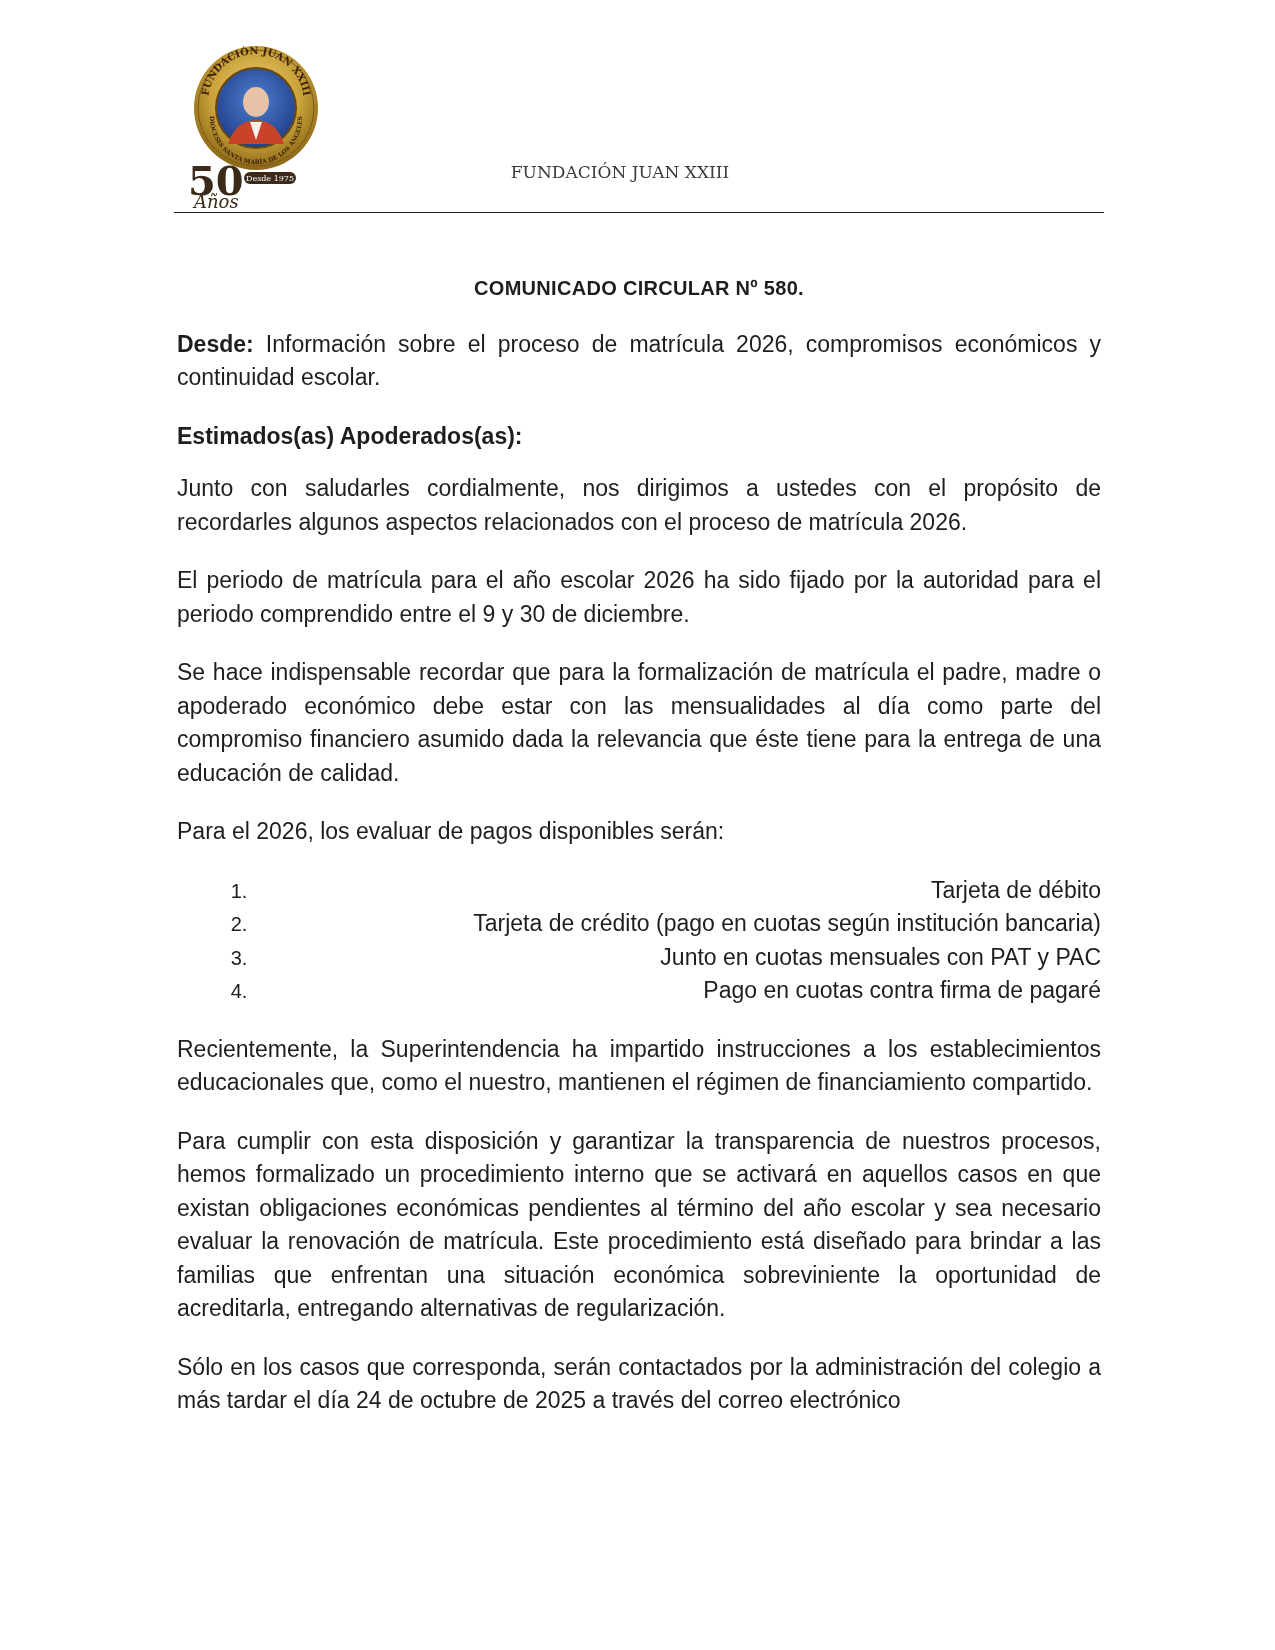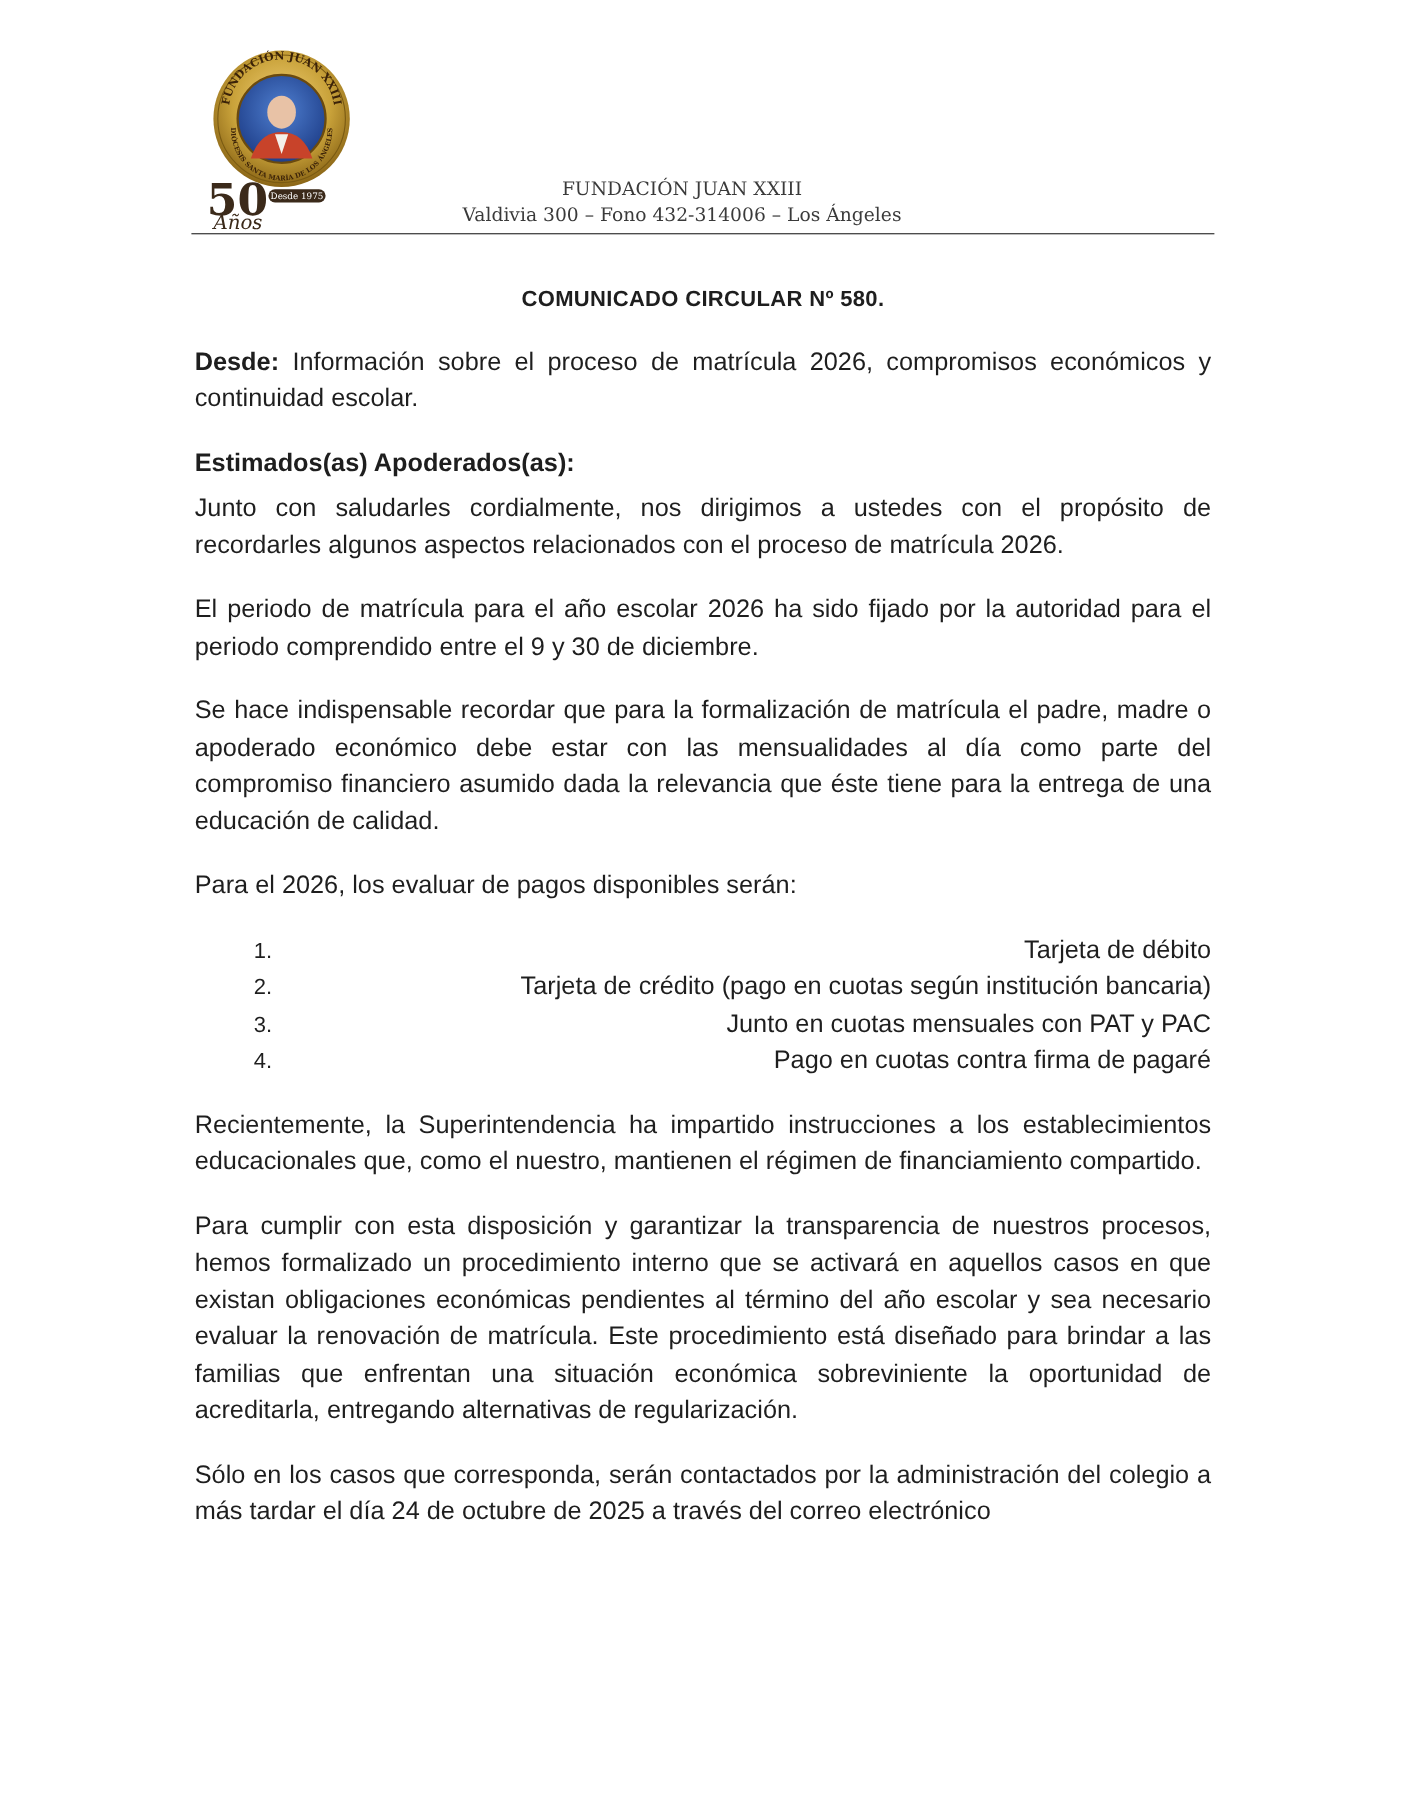--- a/index.html
+++ b/index.html
@@ -4,26 +4,26 @@
 <style>
   html, body { margin: 0; padding: 0; background: #ffffff; }
   body { width: 1275px; height: 1650px; position: relative; overflow: hidden; color: #1e1e1e; }
   .page { position: absolute; left: 0; top: 0; width: 1275px; height: 1650px; background: #fff; }
 
   .logo { position: absolute; left: 186px; top: 40px; width: 140px; height: 170px; }
   .header-text { position: absolute; left: 400px; top: 160px; width: 440px; text-align: center;
     font-family: "DejaVu Serif", "Liberation Serif", serif; font-size: 17px; line-height: 24px; color: #3a3a3a; }
   .header-rule { position: absolute; left: 174px; top: 212px; width: 930px; height: 0; border-top: 1.5px solid #222; }
 
-  .content { position: absolute; left: 177px; top: 256px; width: 924px;
+  .content { position: absolute; left: 177px; top: 272px; width: 924px;
     font-family: "Liberation Sans", sans-serif; font-size: 23px; line-height: 33.5px; color: #1e1e1e; }
   .title { text-align: center; font-weight: bold; font-size: 20px; margin: 0 0 22px 0; letter-spacing: 0.3px; }
   p { margin: 0 0 25px 0; text-align: justify; }
   .bold { font-weight: bold; font-weight: 600; }
-  .greeting { margin-bottom: 8px; }
+  .greeting { margin-bottom: 19px; }
   ol { margin: 0 0 25px 0; padding-left: 76px; text-align: right; }
   ol li { padding-left: 8px; }
   ol li::marker { font-size: 20px; }
 </style>
 </head>
 <body>
 
 <div class="page">
 
   <div class="logo">
@@ -56,21 +56,20 @@
       </text>
       <text x="2" y="155" font-family="DejaVu Serif, serif" font-size="40" font-weight="bold" fill="#3b2a1a">50</text>
       <rect x="58" y="132" width="52" height="12" rx="6" fill="#3b2a1a"></rect>
       <text x="84" y="141" text-anchor="middle" font-family="DejaVu Serif, serif" font-size="8" fill="#ffffff">Desde 1975</text>
       <text x="8" y="168" font-family="DejaVu Serif, serif" font-style="italic" font-size="18" fill="#3b2a1a">Años</text>
     </svg>
   </div>
 
   <div class="header-text">
     <div>FUNDACIÓN JUAN XXIII</div>
-    <div>Valdivia 300 – Fono 432-314006 – Los Ángeles</div>
   </div>
   <div class="header-rule"></div>
 
   <div class="content">
     <div class="title">COMUNICADO CIRCULAR Nº 580.</div>
 
     <p><span class="bold">Desde:</span><span> Información sobre el proceso de matrícula 2026, compromisos económicos y continuidad escolar.</span></p>
 
     <p class="greeting"><span class="bold">Estimados(as) Apoderados(as):</span></p>
 

